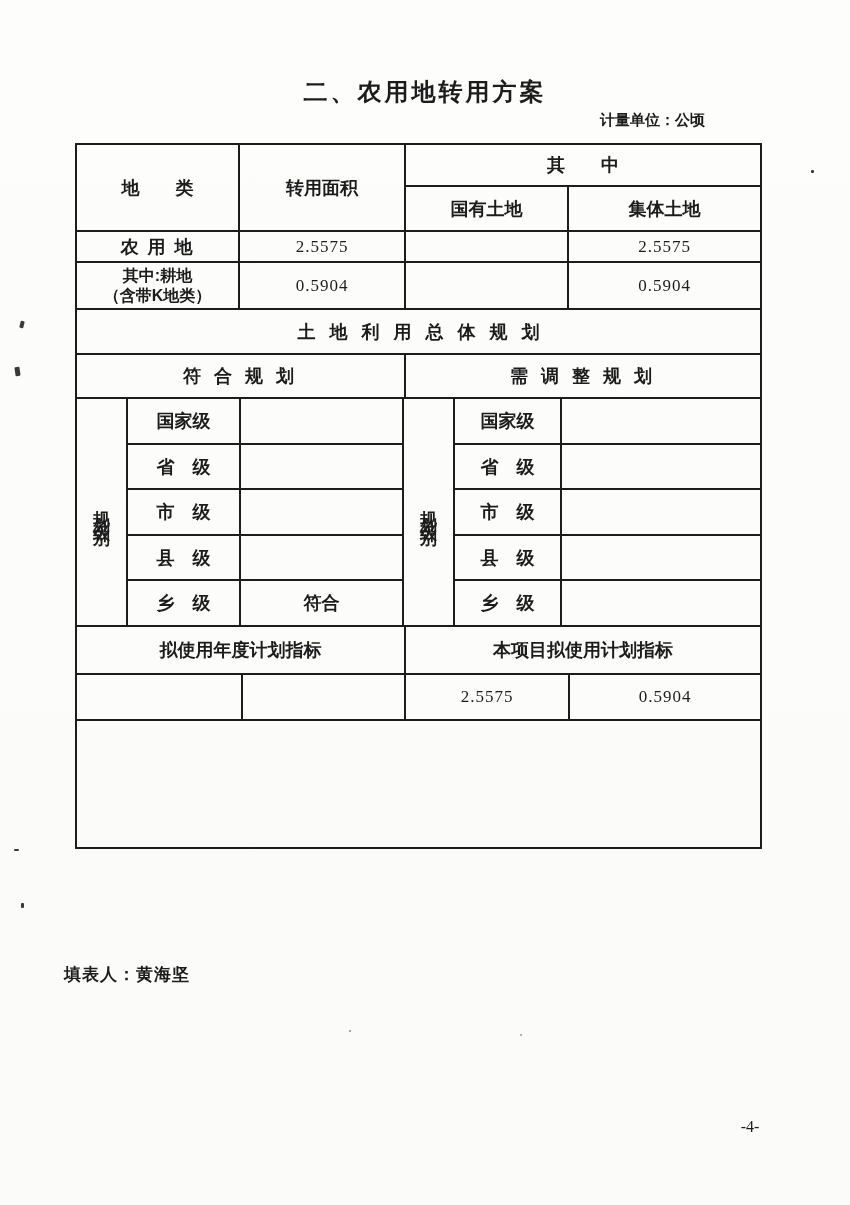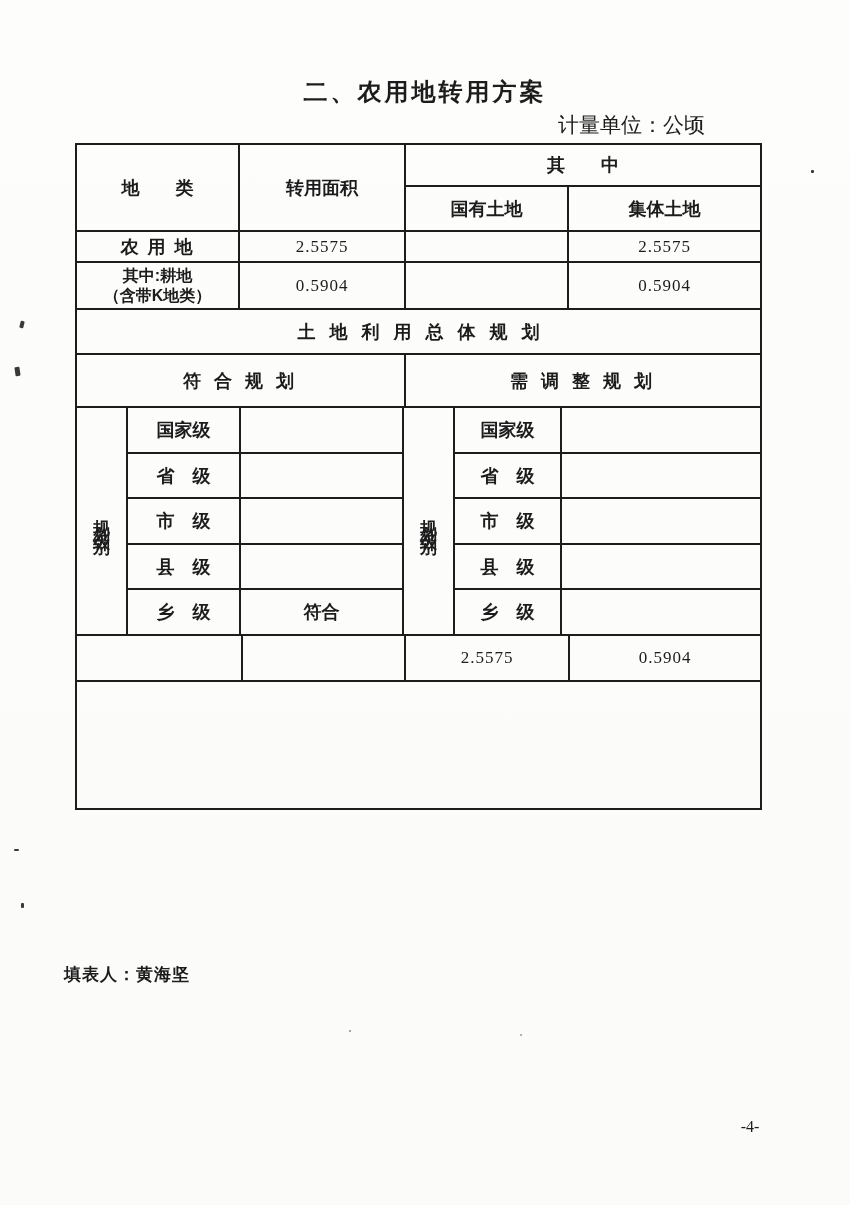--- a/index.html
+++ b/index.html
@@ -1,19 +1,19 @@
 <!DOCTYPE html>
 <html><head>
 <meta charset="utf-8">
 <style>
   html,body{margin:0;padding:0;}
   body{width:850px;height:1205px;background:#f3f3f1;font-family:"Liberation Sans",sans-serif;}
   .canvas{position:relative;width:850px;height:1205px;background:linear-gradient(180deg,#fdfdfc 0%,#fbfbf9 100%);overflow:hidden;color:#1c1c1c;}
   .doc-title{position:absolute;left:0;top:76px;width:850px;text-align:center;font-size:24px;font-weight:700;letter-spacing:3px;}
-  .unit-note{position:absolute;left:0;top:111px;width:705px;text-align:right;font-size:21px;font-weight:400;}
+  .unit-note{position:absolute;left:0;top:111px;width:705px;text-align:right;font-size:15px;font-weight:700;}
   .tbl-wrap{position:absolute;left:75px;top:143px;width:687px;}
   table.tbl{border-collapse:collapse;table-layout:fixed;width:687px;}
   table.tbl + table.tbl{margin-top:-2px;}
   .tbl td{border:2px solid #1d1d1d;text-align:center;vertical-align:middle;padding:0 0;overflow:hidden;}
   .hd{font-size:18px;font-weight:700;}
   .hd-sm{font-size:16px;font-weight:700;line-height:1.25;}
   .num{font-family:"Liberation Serif",serif;font-size:17px;font-weight:400;letter-spacing:1px;}
   .ls2{letter-spacing:2px;}
   .ls4{letter-spacing:4px;}
   .ls-wide{letter-spacing:14px;text-indent:14px;}
@@ -75,21 +75,21 @@
       </tr>
     </tbody>
       </table>
 
     <table class="tbl">
       <colgroup>
           <col style="width:329px">
           <col>
         </colgroup>
       <tbody>
-          <tr style="height:53px">
+          <tr style="height:44px">
         <td class="hd ls4">符 合 规 划</td>
         <td class="hd ls4">需 调 整 规 划</td>
       </tr>
     </tbody>
       </table>
 
     <table class="tbl">
       <colgroup>
           <col style="width:51px">
           <col style="width:113px">
@@ -128,20 +128,32 @@
       <tr style="height:46px">
         <td class="hd">乡　级</td>
         <td class="hd">符合</td>
         <td class="hd">乡　级</td>
         <td class="num"></td>
       </tr>
     </tbody>
       </table>
 
 
+    <table class="tbl">
+      <colgroup>
+          <col style="width:329px">
+          <col>
+        </colgroup>
+      <tbody>
+          <tr style="height:48px">
+        <td class="hd">拟使用年度计划指标</td>
+        <td class="hd">本项目拟使用计划指标</td>
+      </tr>
+    </tbody>
+      </table>
 
     <table class="tbl">
       <colgroup>
           <col style="width:166px">
           <col style="width:163px">
           <col style="width:164px">
           <col>
         </colgroup>
       <tbody>
       <tr style="height:46px">

